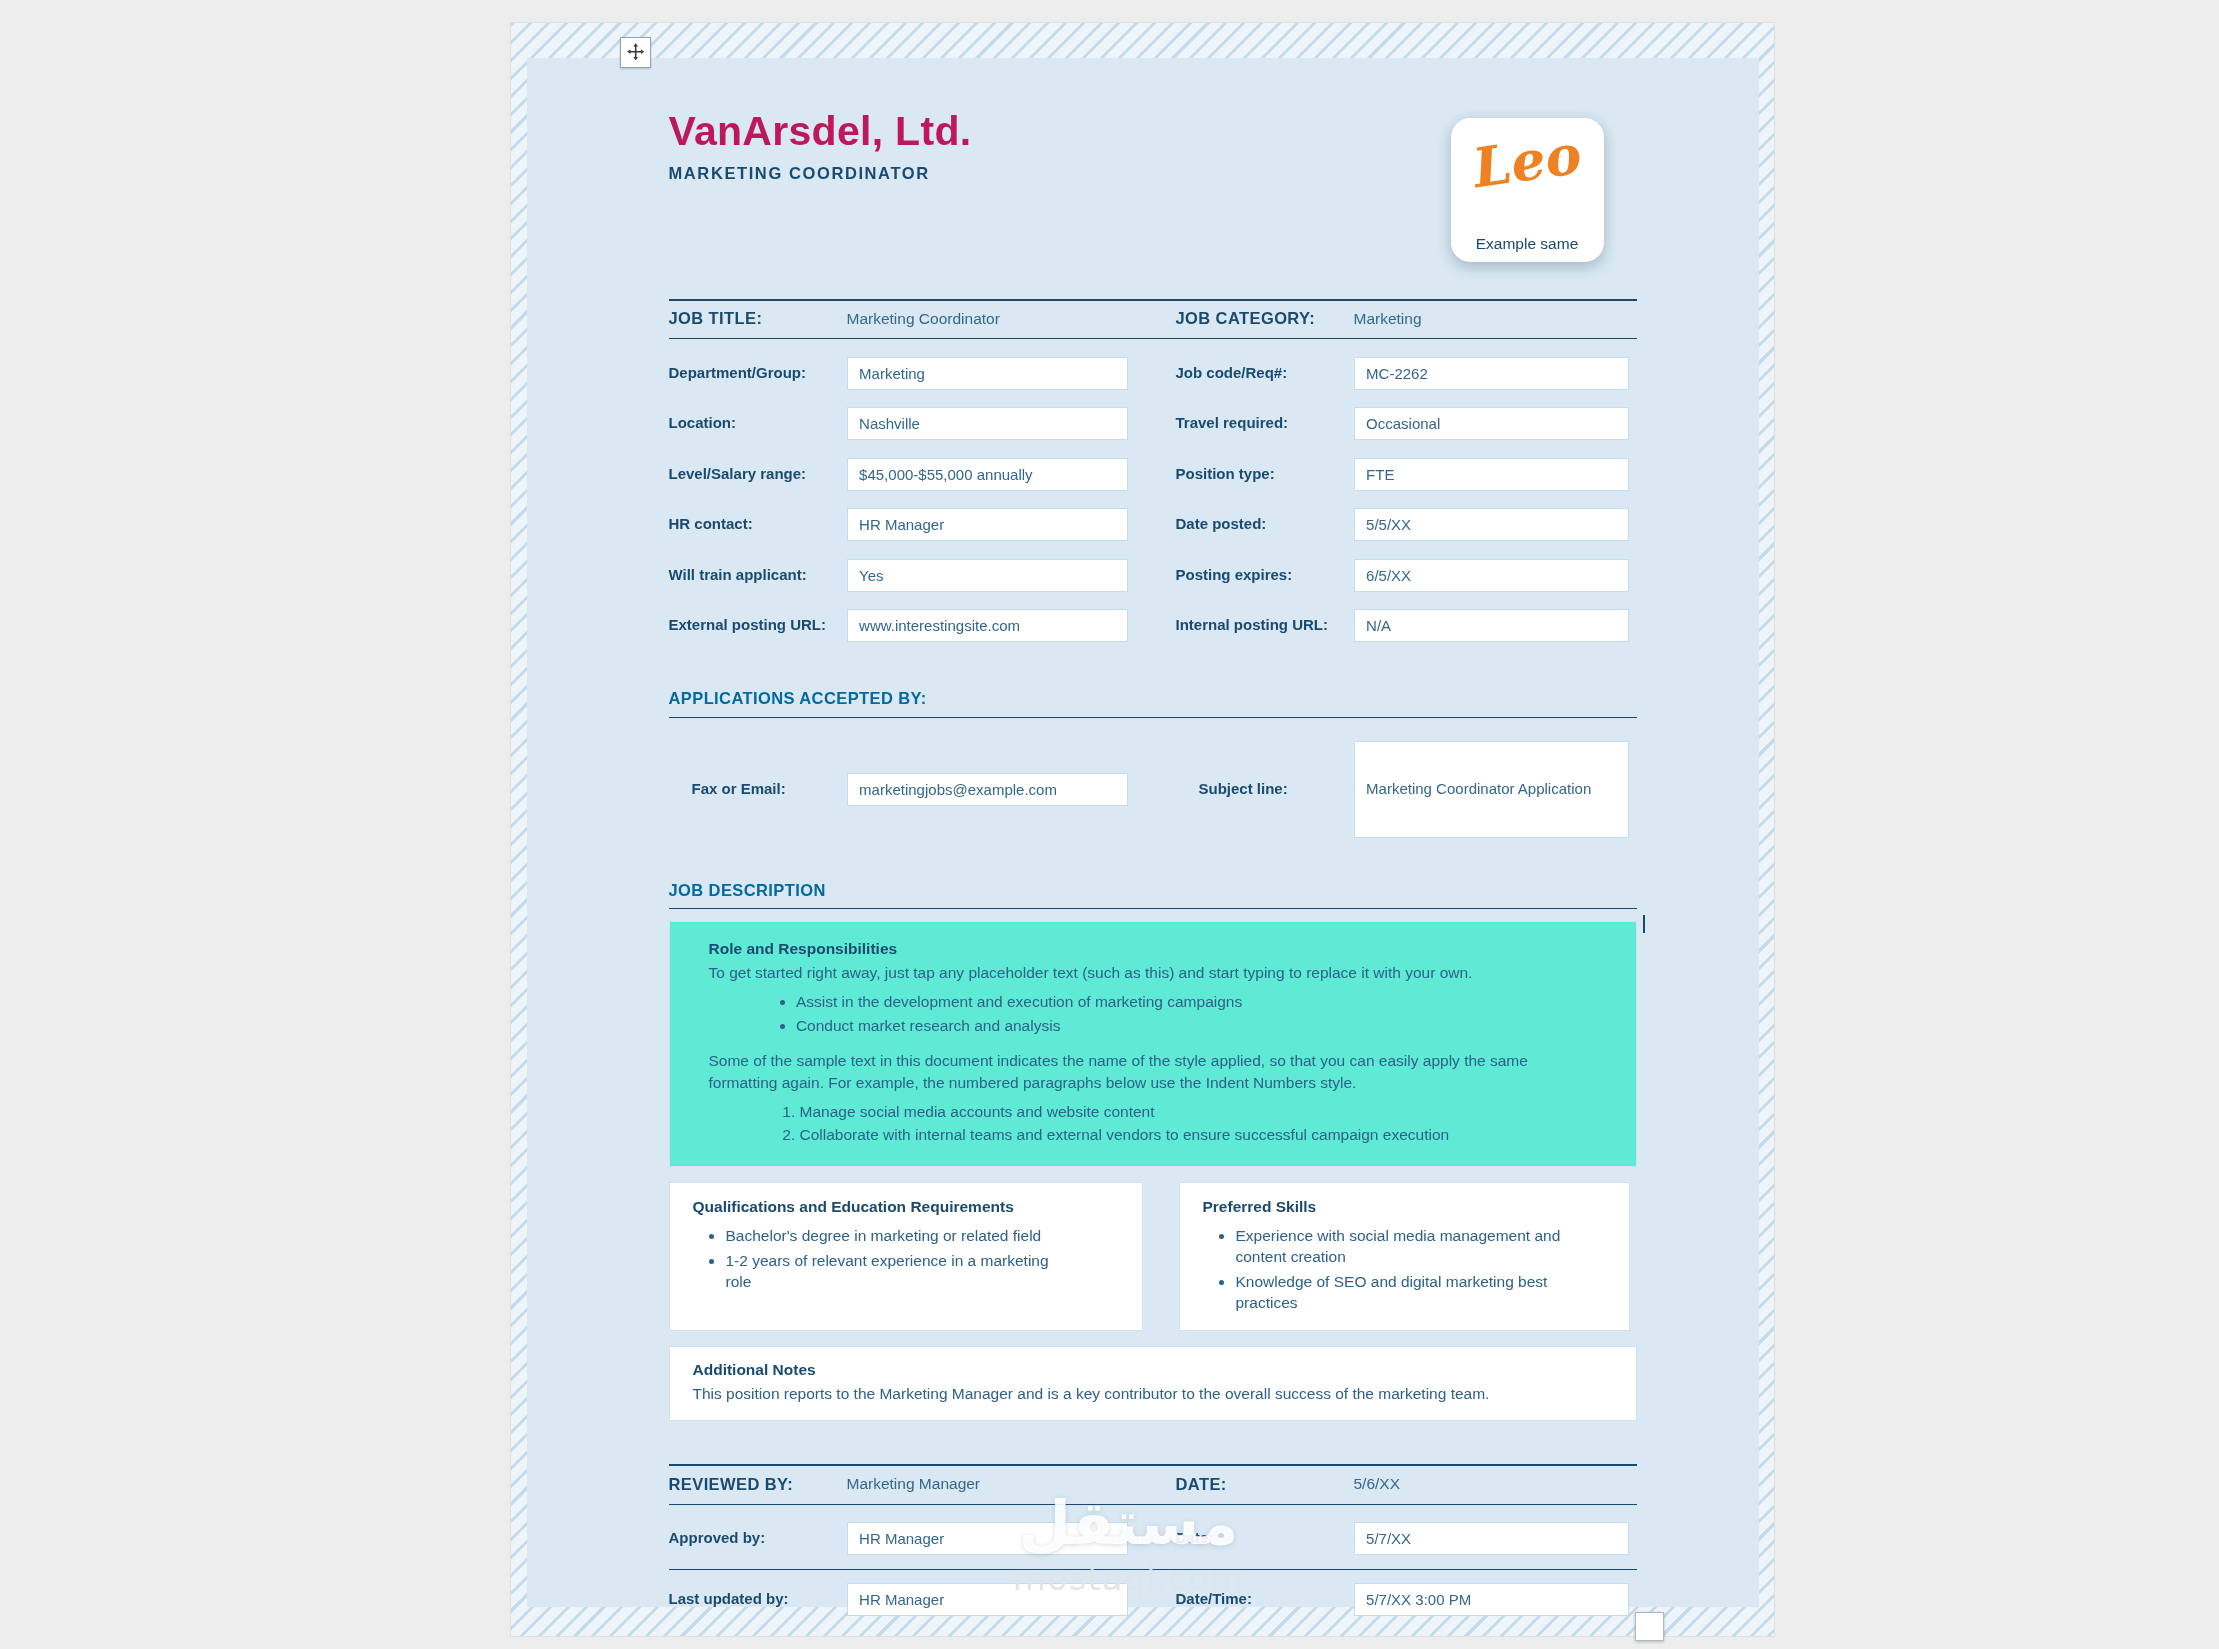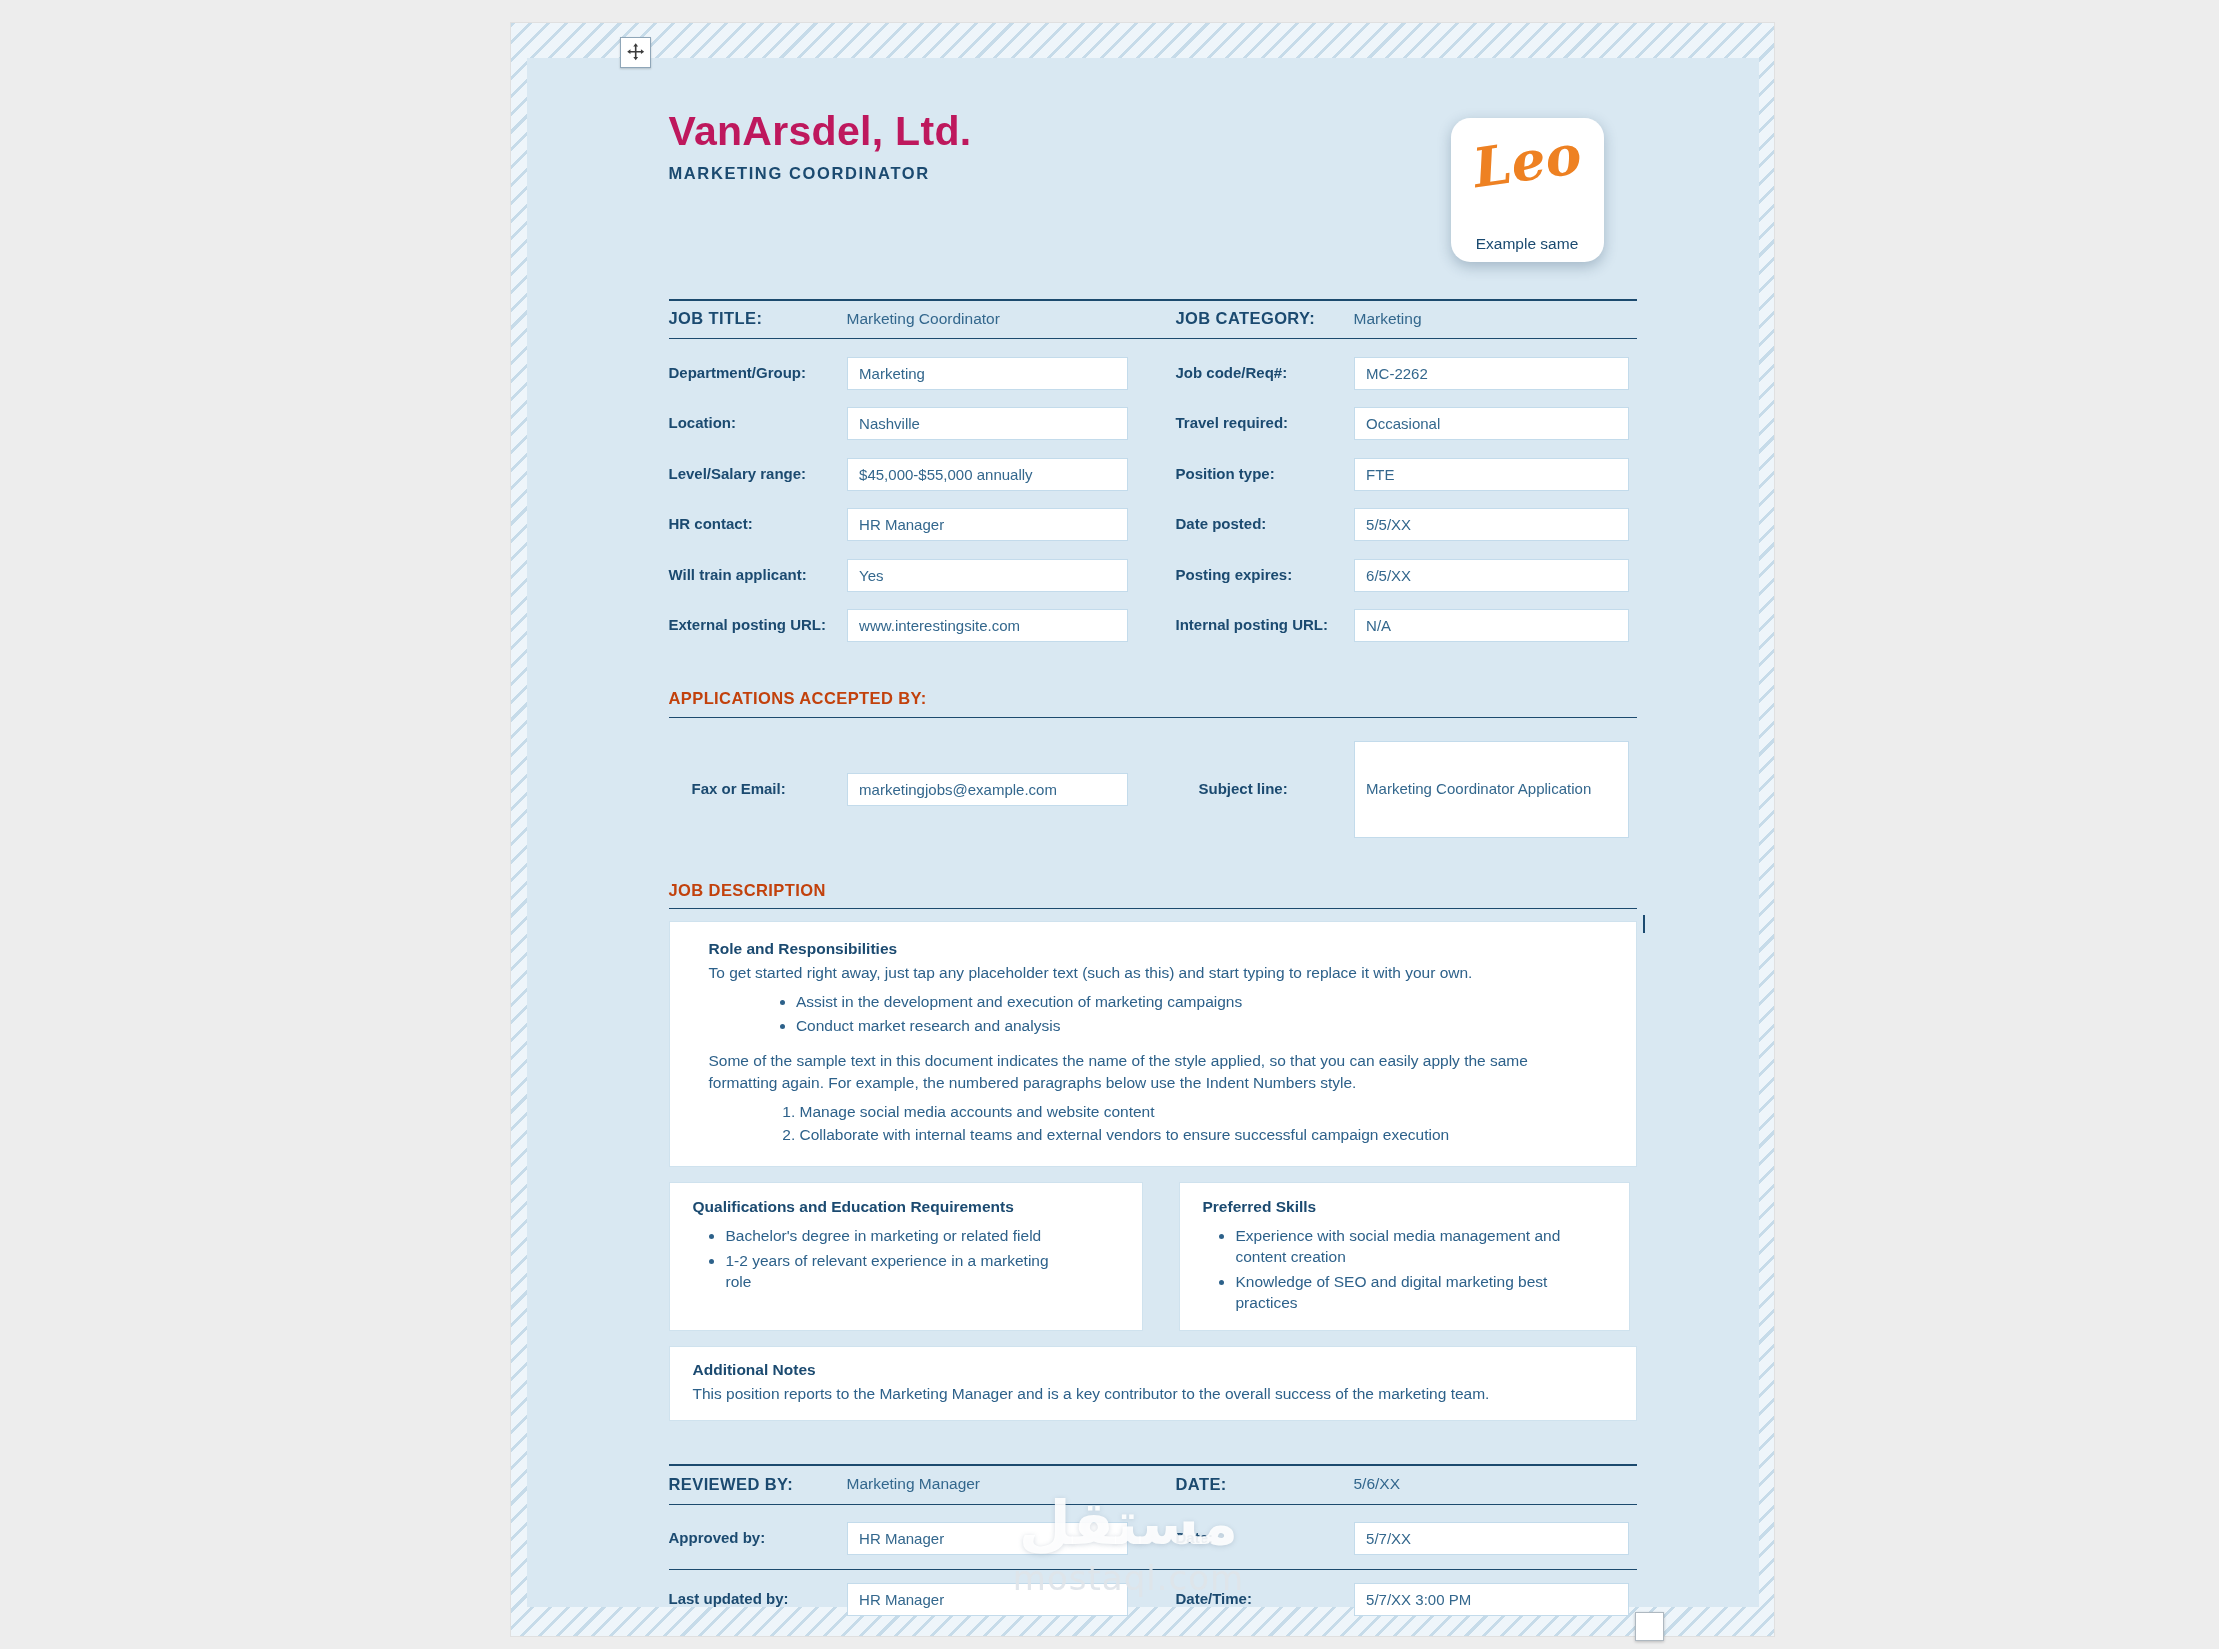--- a/index.html
+++ b/index.html
@@ -52,31 +52,31 @@
   .finput {
     background:#fff; border:1.6px solid #c3dbeb; height:33px;
     display:flex; align-items:center; padding:0 11.6px;
     font-size:15px; color:#33678d;
   }
   .finput.tall { height:33px; }
   .finput.subject { height:97px; line-height:1.35; padding:7.8px 11.6px; }
   .indent-label { padding-left:23px; }
 
   .section-head {
-    font-size:16.5px; font-weight:bold; color:#c2410c; letter-spacing:0.4px;
+    font-size:16.5px; font-weight:bold; color:#0369a1; letter-spacing:0.4px;
     border-bottom:1.9px solid #1c4a6e; padding-bottom:8.7px;
   }
   .apps-head { margin-top:47px; }
   .apps-row { margin-top:23px; }
   .desc-head { margin-top:43px; }
 
   .desc-wrap { position:relative; }
   .text-cursor { position:absolute; right:-8.7px; top:-5.8px; width:1.9px; height:17.5px; background:#1b4a70; }
   .desc-box {
-    margin-top:11.6px; background:#ffffff; border:1px solid #cfe2ee;
+    margin-top:11.6px; background:#5eead4; border:1px solid #cfe2ee;
     padding:15.5px 35px 19.4px 39px; font-size:15.5px; color:#2d618a; line-height:1.42;
   }
   .desc-title { font-weight:bold; color:#1b4a70; }
   .desc-box p { margin:2.9px 0 0; }
   .desc-box p.pad { margin-top:12.6px; }
   .desc-box ul { margin:6.8px 0 0 68px; padding-left:19.4px; }
   .desc-box ol { margin:6.8px 0 0 68px; padding-left:23px; }
   .desc-box li { margin-top:1.9px; }
 
   .two-col { display:grid; grid-template-columns:474px 451px; column-gap:36px; margin-top:15.5px; }

